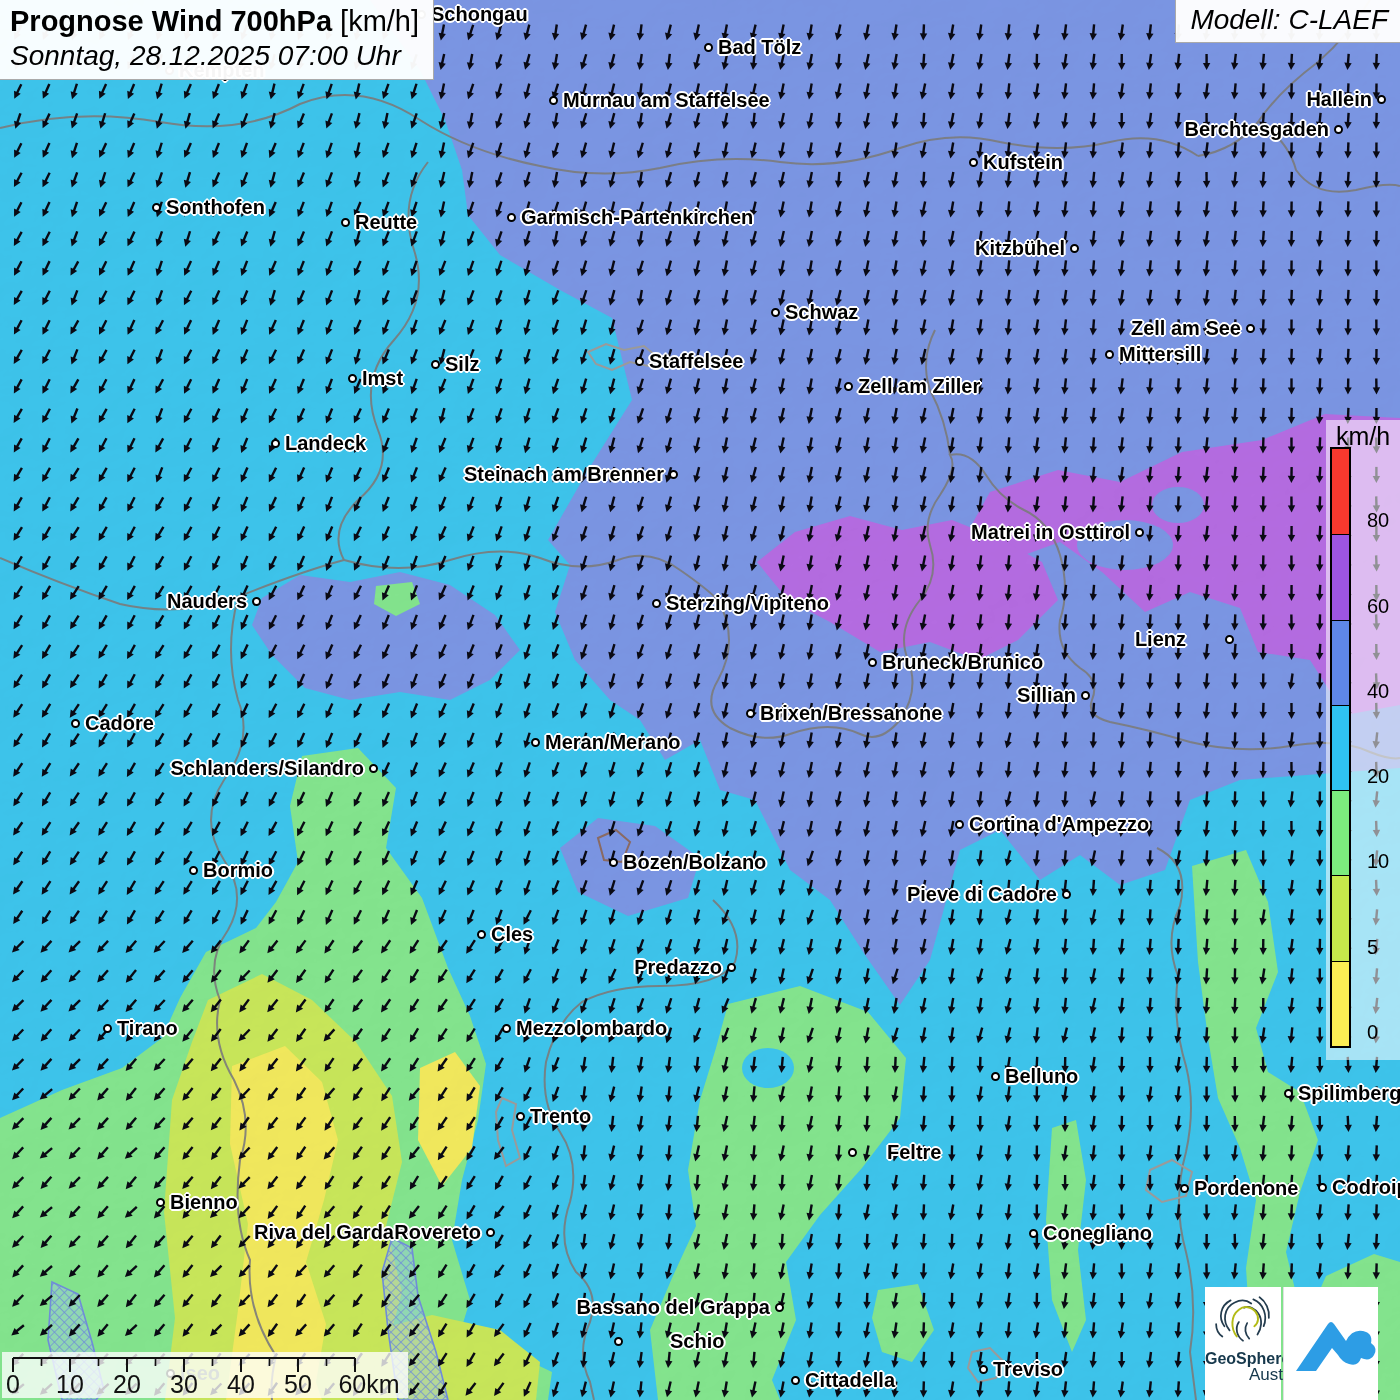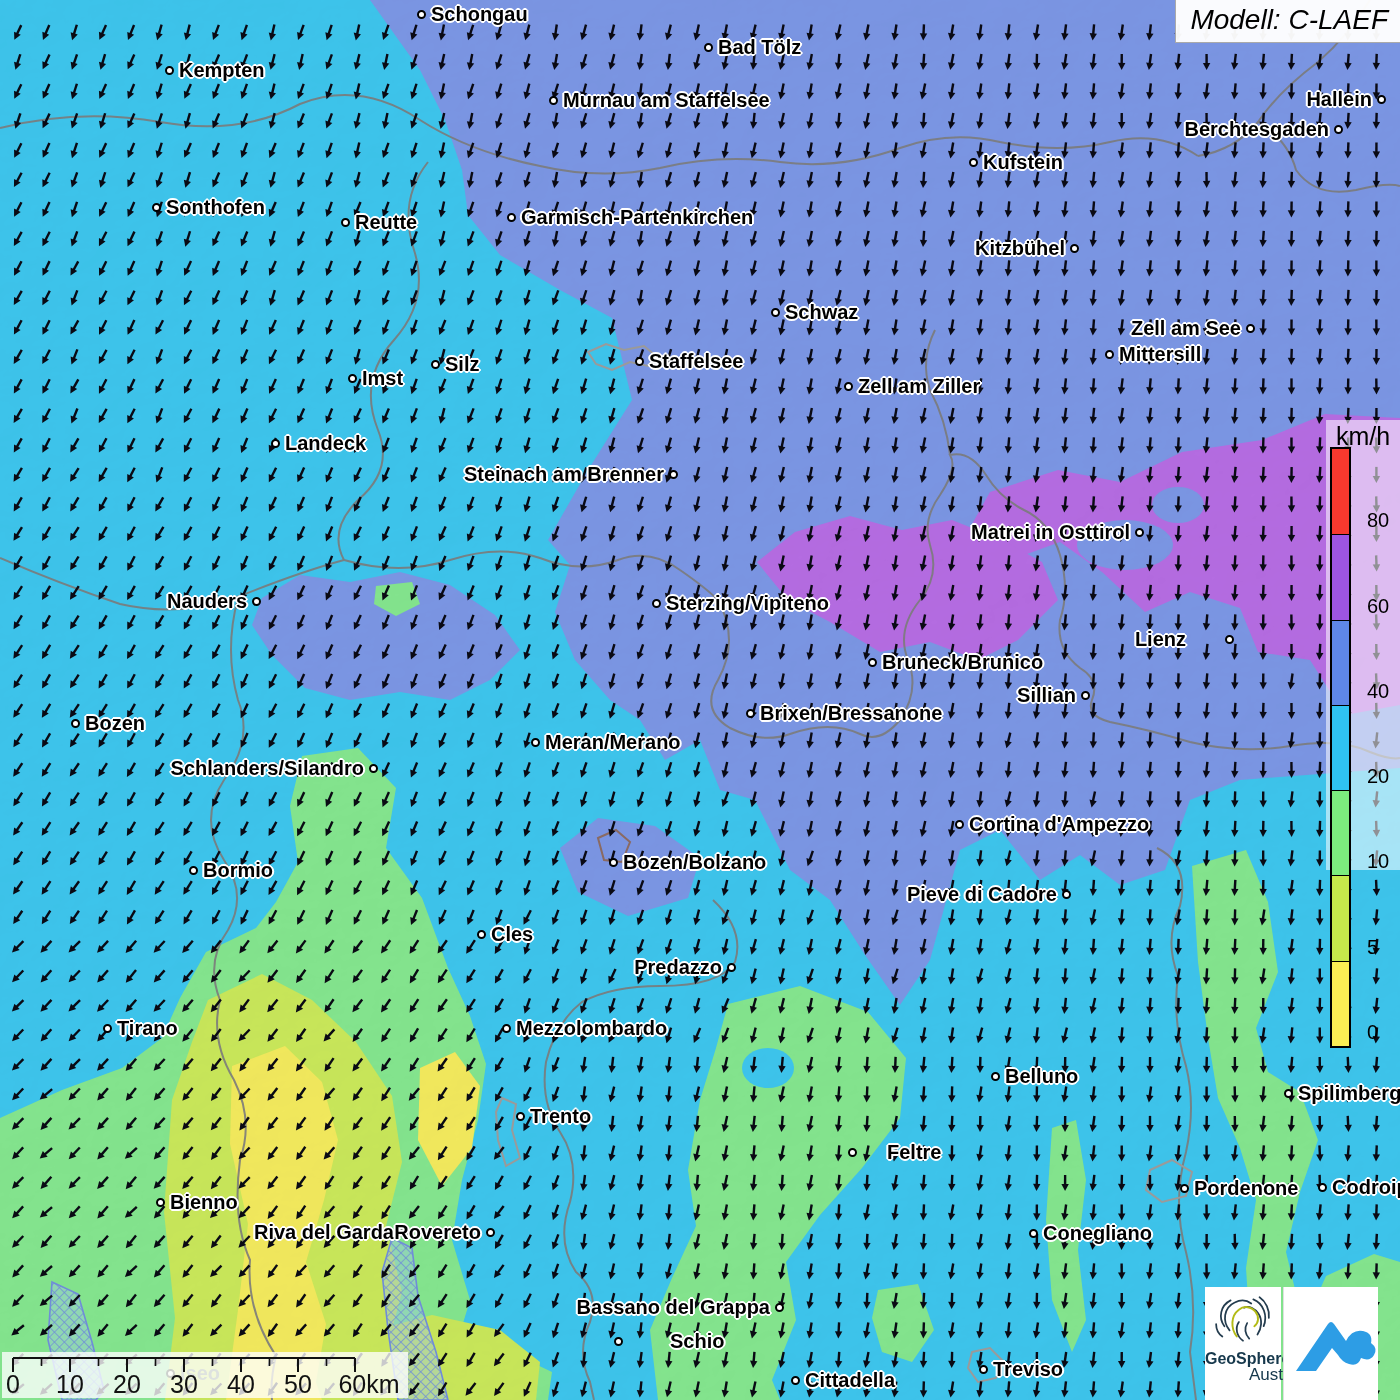--- a/index.html
+++ b/index.html
@@ -21,21 +21,21 @@
   
   .panel{position:absolute;background:rgba(255,255,255,0.96);color:#000;}
   #title-panel{left:0;top:0;padding:5px 14px 7px 10px;border-right:1px solid #aaa;border-bottom:1px solid #aaa;}
   #title-line1{font-size:29px;}
   #title-line1 .b{font-weight:bold;}
   #title-line2{font-size:28px;font-style:italic;margin-top:2px;}
   #model-panel{right:0;top:0;padding:4px 12px 6px 14px;font-size:28px;font-style:italic;
                border-left:1px solid #aaa;border-bottom:1px solid #aaa;}
 
   
-  #legend-panel{left:1326px;top:420px;width:74px;height:450px;background:rgba(255,255,255,0.55);}
+  #legend-panel{left:1326px;top:420px;width:74px;height:640px;background:rgba(255,255,255,0.55);}
   #legend-unit{position:absolute;top:2px;left:0;width:100%;text-align:center;font-size:25px;color:#000;}
   #legend-bar{position:absolute;left:4px;top:27px;width:21px;height:601px;border:2px solid #000;background:#fff;}
   .leg-step{width:100%;}
   .leg-label{position:absolute;left:41px;width:42px;font-size:20px;color:#000;line-height:30px;}
 
   
   #scale-panel{left:2px;top:1352px;width:406px;height:46px;background:rgba(255,255,255,0.78);}
 
   
   #geosphere-box{left:1205px;top:1287px;width:76px;height:113px;background:#fff;text-align:center;}
@@ -2534,21 +2534,21 @@
       <div class="city" style="right: 310px; top: 683px;">
         <span class="lbl">Sillian</span>
         <span class="dot"></span>
       </div>
       <div class="city" style="left: 746px; top: 701px;">
         <span class="dot"></span>
         <span class="lbl">Brixen/Bressanone</span>
       </div>
       <div class="city" style="left: 71px; top: 711px;">
         <span class="dot"></span>
-        <span class="lbl">Bozen</span>
+        <span class="lbl">Cadore</span>
       </div>
       <div class="city" style="left: 531px; top: 730px;">
         <span class="dot"></span>
         <span class="lbl">Meran/Merano</span>
       </div>
       <div class="city" style="right: 1022px; top: 756px;">
         <span class="lbl">Schlanders/Silandro</span>
         <span class="dot"></span>
       </div>
       <div class="city" style="left: 955px; top: 812px;">
@@ -2638,20 +2638,24 @@
       <div class="city" style="left: 791px; top: 1368px;">
         <span class="dot"></span>
         <span class="lbl">Cittadella</span>
       </div>
       <div class="city faded" style="left: 166px; top: 1361px;">
         <span class="dot"></span>
         <span class="lbl">Iseo</span>
       </div>
     </div>
 
+  <div class="panel" id="title-panel">
+    <div id="title-line1"><span class="b">Prognose Wind 700hPa</span><span> [km/h]</span></div>
+    <div id="title-line2">Sonntag, 28.12.2025 07:00 Uhr</div>
+  </div>
 
   <div class="panel" id="model-panel">Modell: C-LAEF</div>
 
   <div class="panel" id="legend-panel">
     <div id="legend-unit">km/h</div>
     <div id="legend-bar">
         <div class="leg-step" style="height: 85.2857px; background: rgb(247, 57, 46);"></div>
         <div class="leg-step" style="height: 85.2857px; background: rgb(157, 85, 226); border-top: 1px solid rgb(0, 0, 0);"></div>
         <div class="leg-step" style="height: 85.2857px; background: rgb(94, 135, 232); border-top: 1px solid rgb(0, 0, 0);"></div>
         <div class="leg-step" style="height: 85.2857px; background: rgb(47, 195, 242); border-top: 1px solid rgb(0, 0, 0);"></div>

